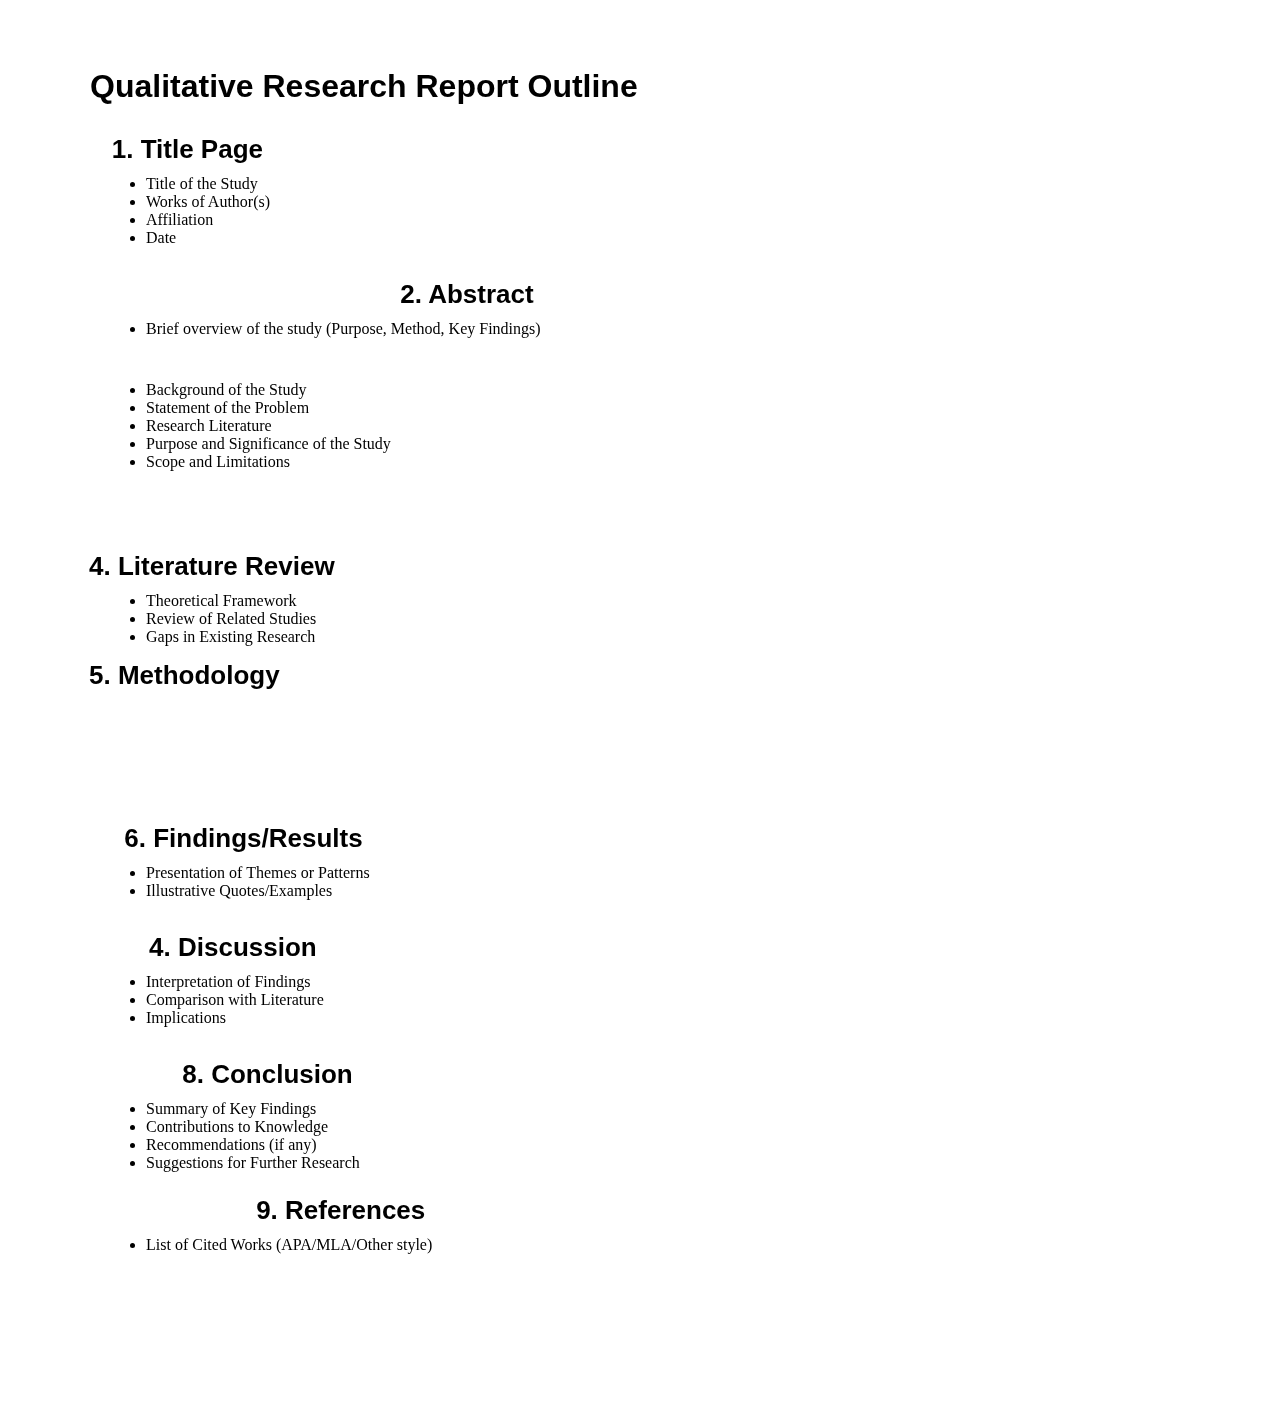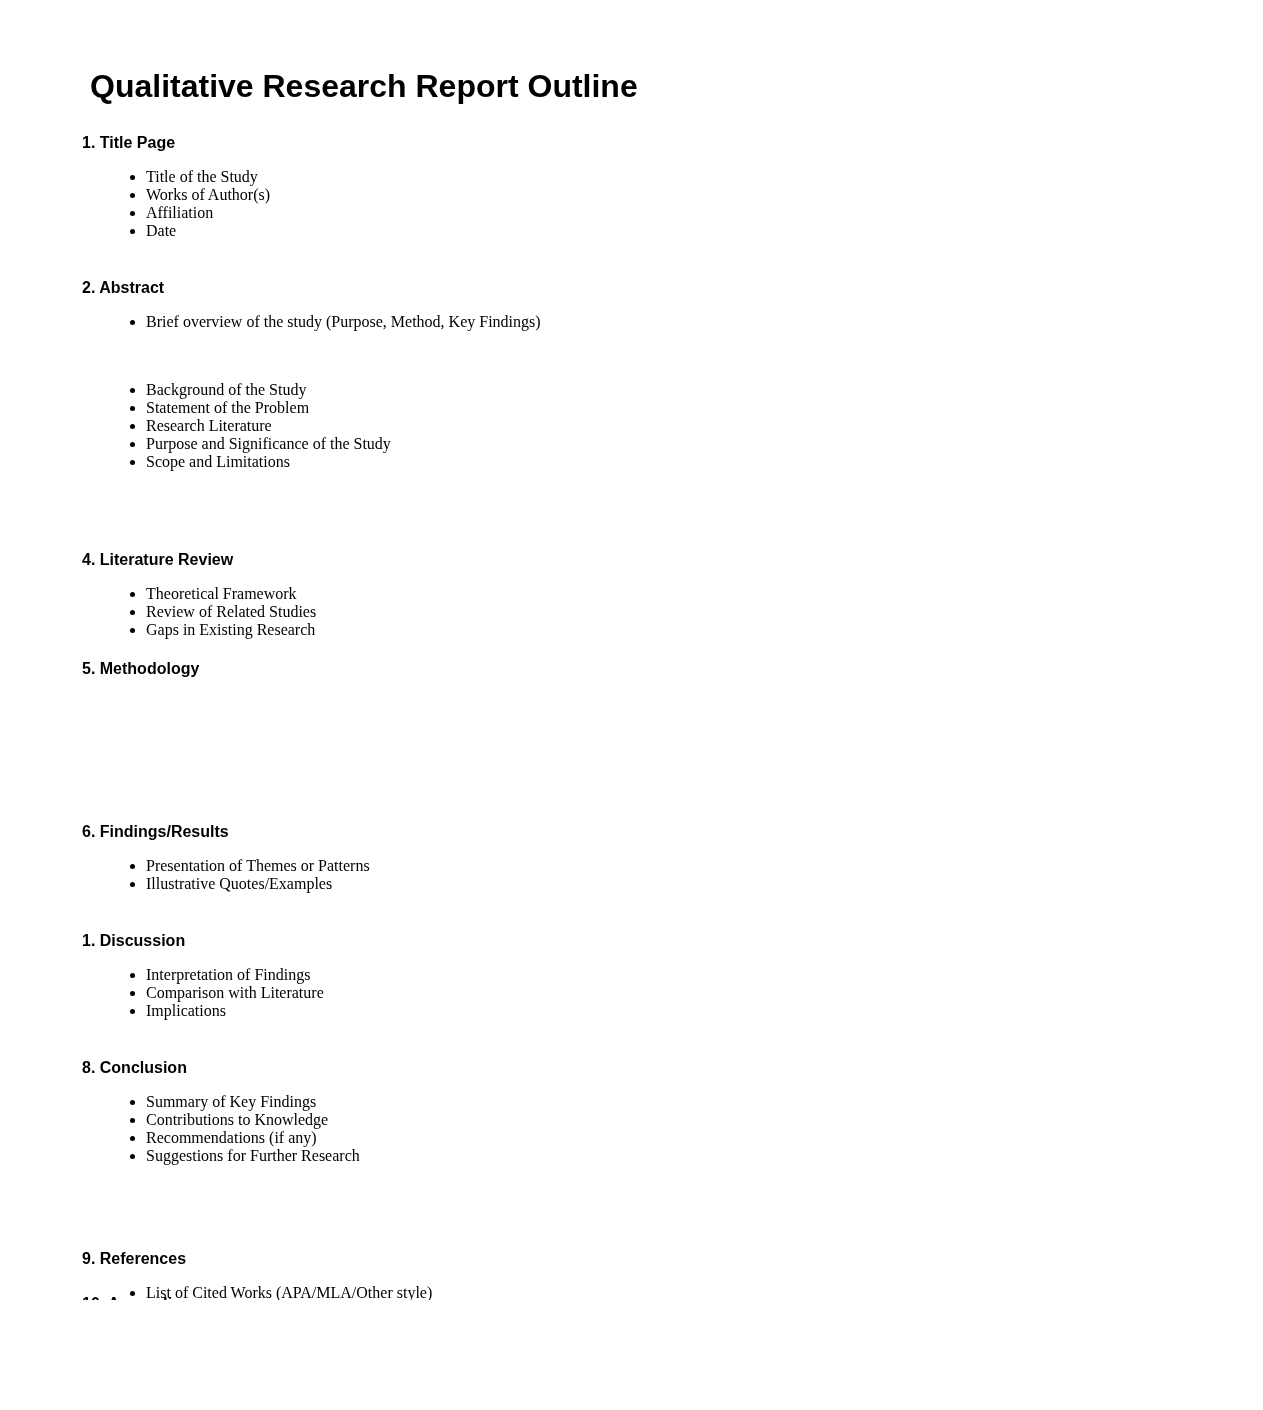--- a/index.html
+++ b/index.html
@@ -11,21 +11,21 @@
       position: absolute; left: 0; top: 0; width: 1263px; height: 1300px;
       overflow: hidden;
     }
     .doc { position: absolute; left: 82px; top: 0; width: 1100px; }
     h1 {
       font-size: 32px; font-weight: bold; margin: 8px;
       position: absolute; top: 60px; left: 0; white-space: nowrap; line-height: 37px;
     }
     .section { position: absolute; left: 0; }
     h2 {
-      font-size: 16px; font-weight: bold; margin: 0; line-height: 23px; white-space: nowrap;
+      font-size: 26px; font-weight: bold; margin: 7px; line-height: 23px; white-space: nowrap; text-align: right;
     }
     ul {
       margin: 14px 0 0 0; padding-left: 64px; list-style: disc;
       font-size: 16px; line-height: 18px; font-family: Liberation Serif, serif;
     }
     li { white-space: nowrap; }
   </style>
 </head>
 <body>
 
@@ -75,39 +75,39 @@
 
     <div class="section" style="top:820px">
       <h2>6. Findings/Results</h2>
       <ul>
         <li>Presentation of Themes or Patterns</li>
         <li>Illustrative Quotes/Examples</li>
       </ul>
     </div>
 
     <div class="section" style="top:929px">
-      <h2>1. Discussion</h2>
+      <h2>4. Discussion</h2>
       <ul>
         <li>Interpretation of Findings</li>
         <li>Comparison with Literature</li>
         <li>Implications</li>
       </ul>
     </div>
 
     <div class="section" style="top:1056px">
       <h2>8. Conclusion</h2>
       <ul>
         <li>Summary of Key Findings</li>
         <li>Contributions to Knowledge</li>
         <li>Recommendations (if any)</li>
         <li>Suggestions for Further Research</li>
       </ul>
     </div>
 
-    <div class="section" style="top:1247px">
+    <div class="section" style="top:1192px">
       <h2>9. References</h2>
       <ul>
         <li>List of Cited Works (APA/MLA/Other style)</li>
       </ul>
     </div>
 
     <div class="section" style="top:1292px">
       <h2>10. Appendices</h2>
     </div>
   </div>

